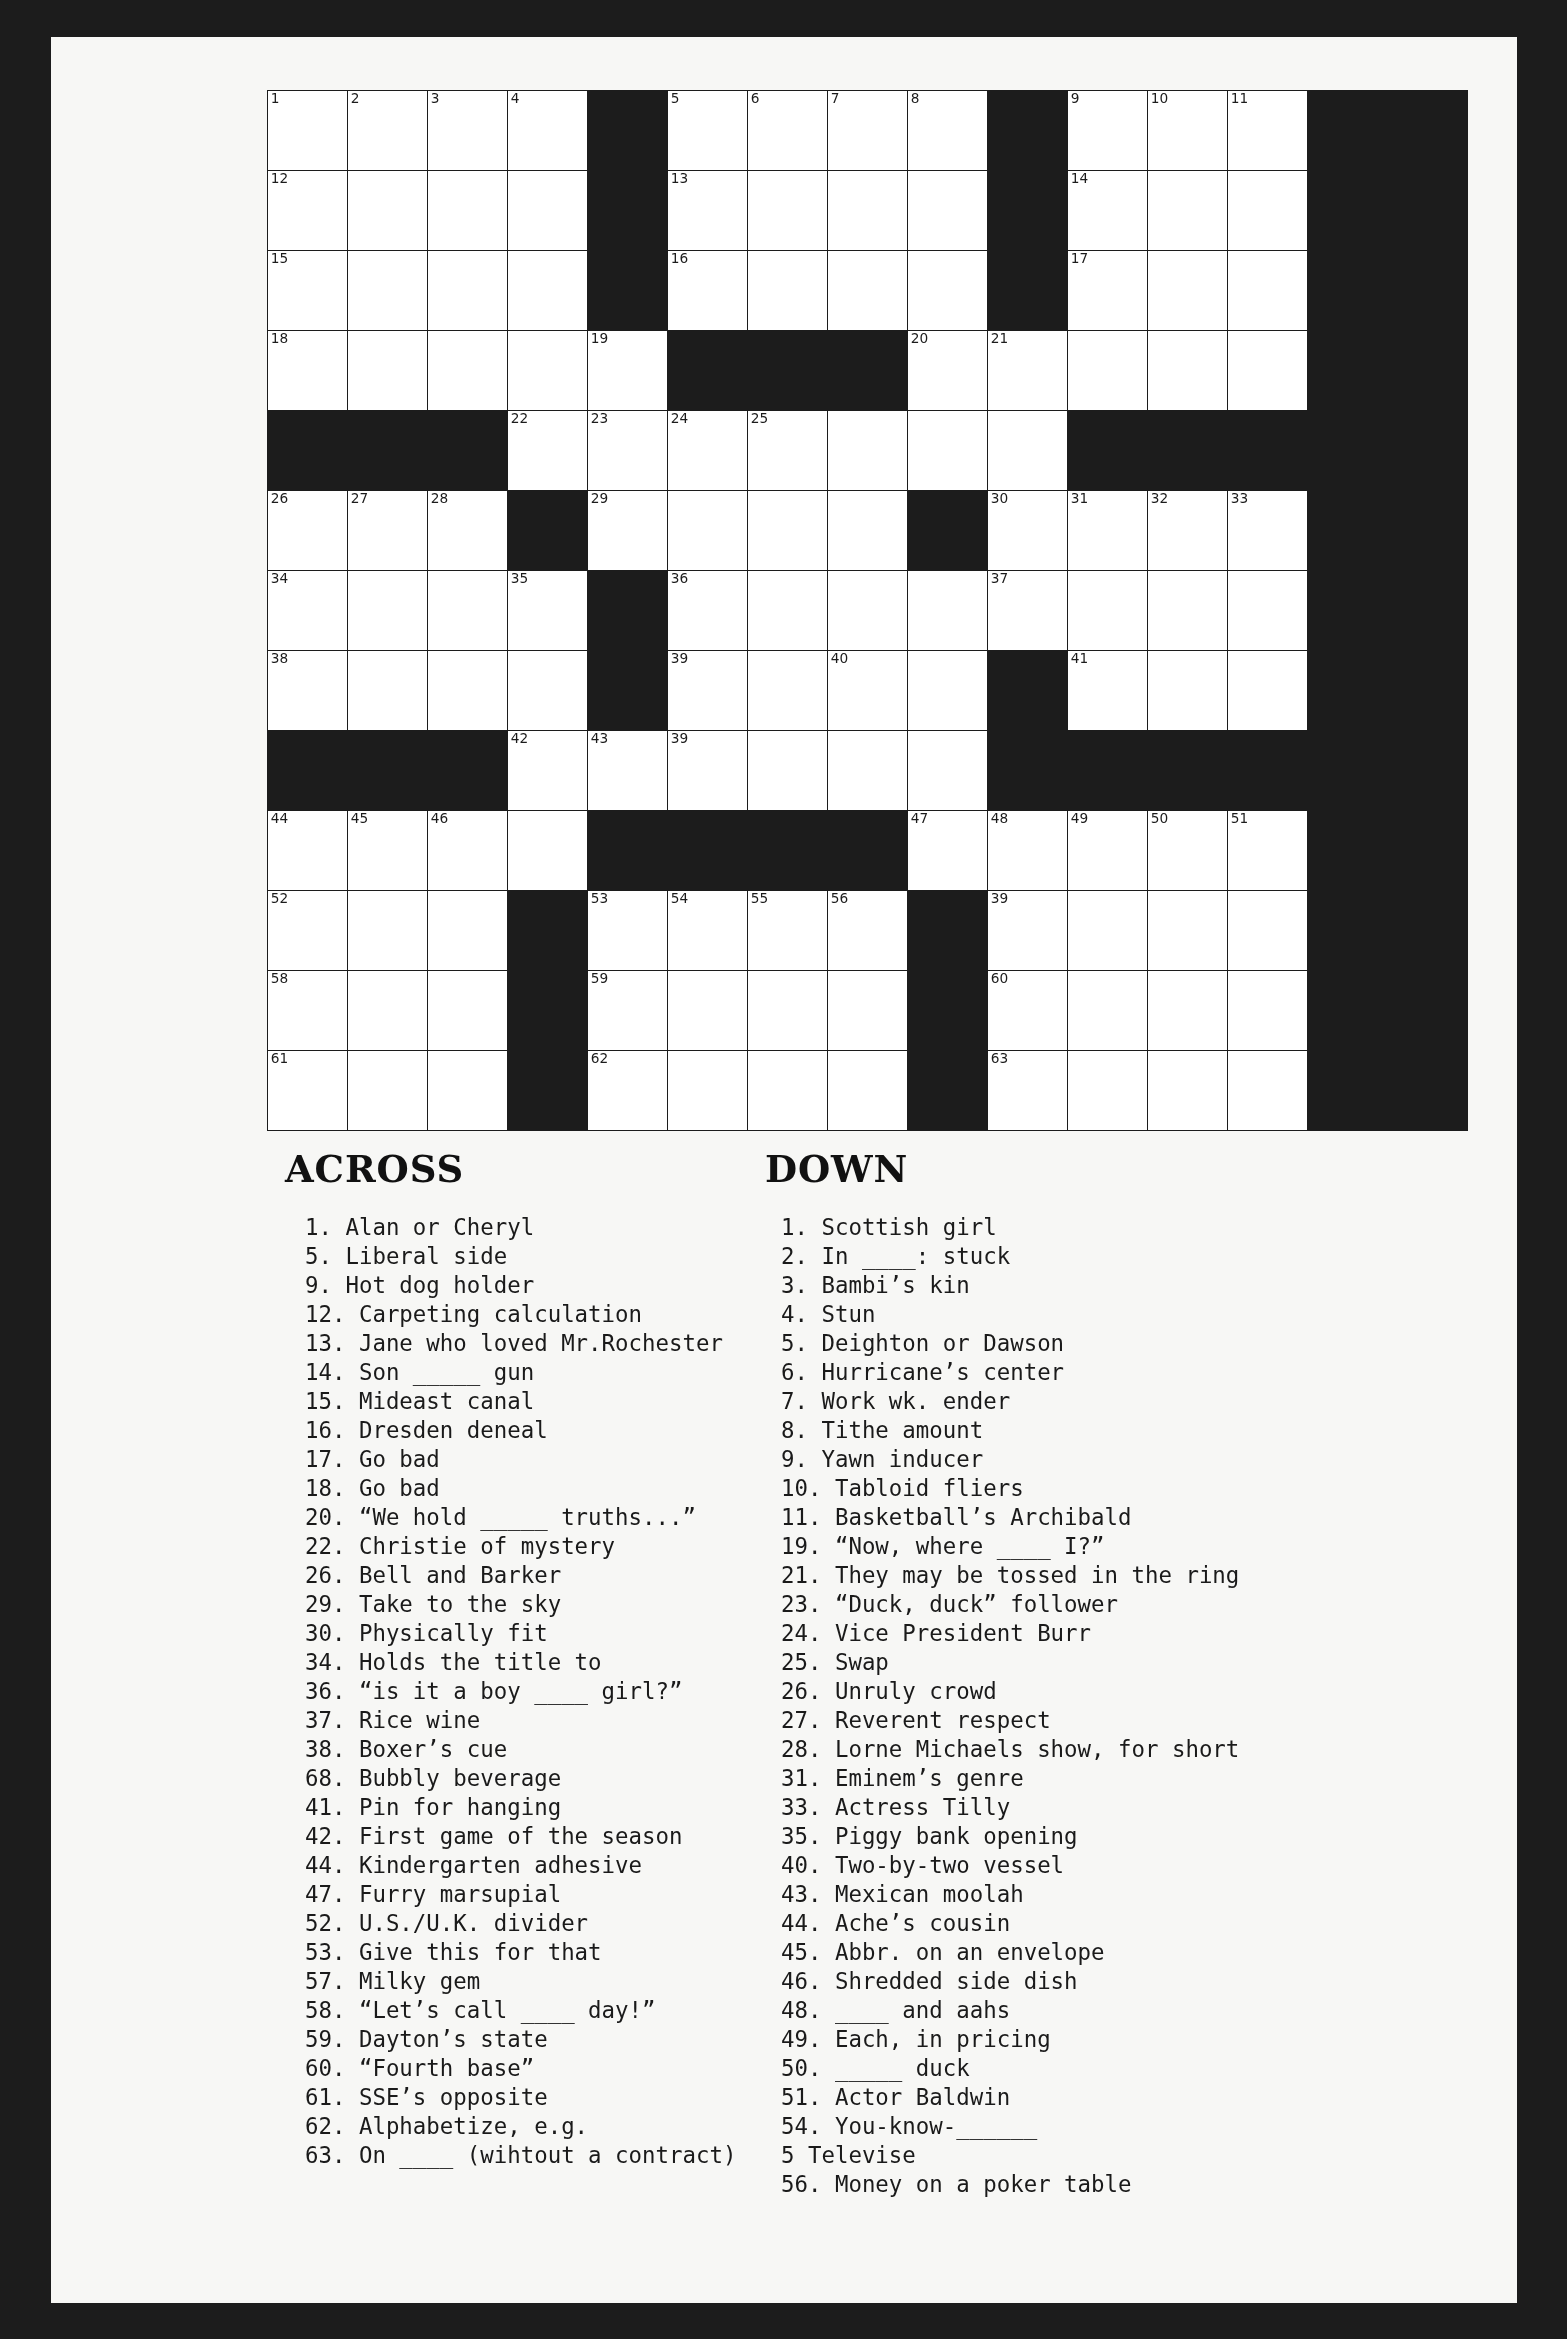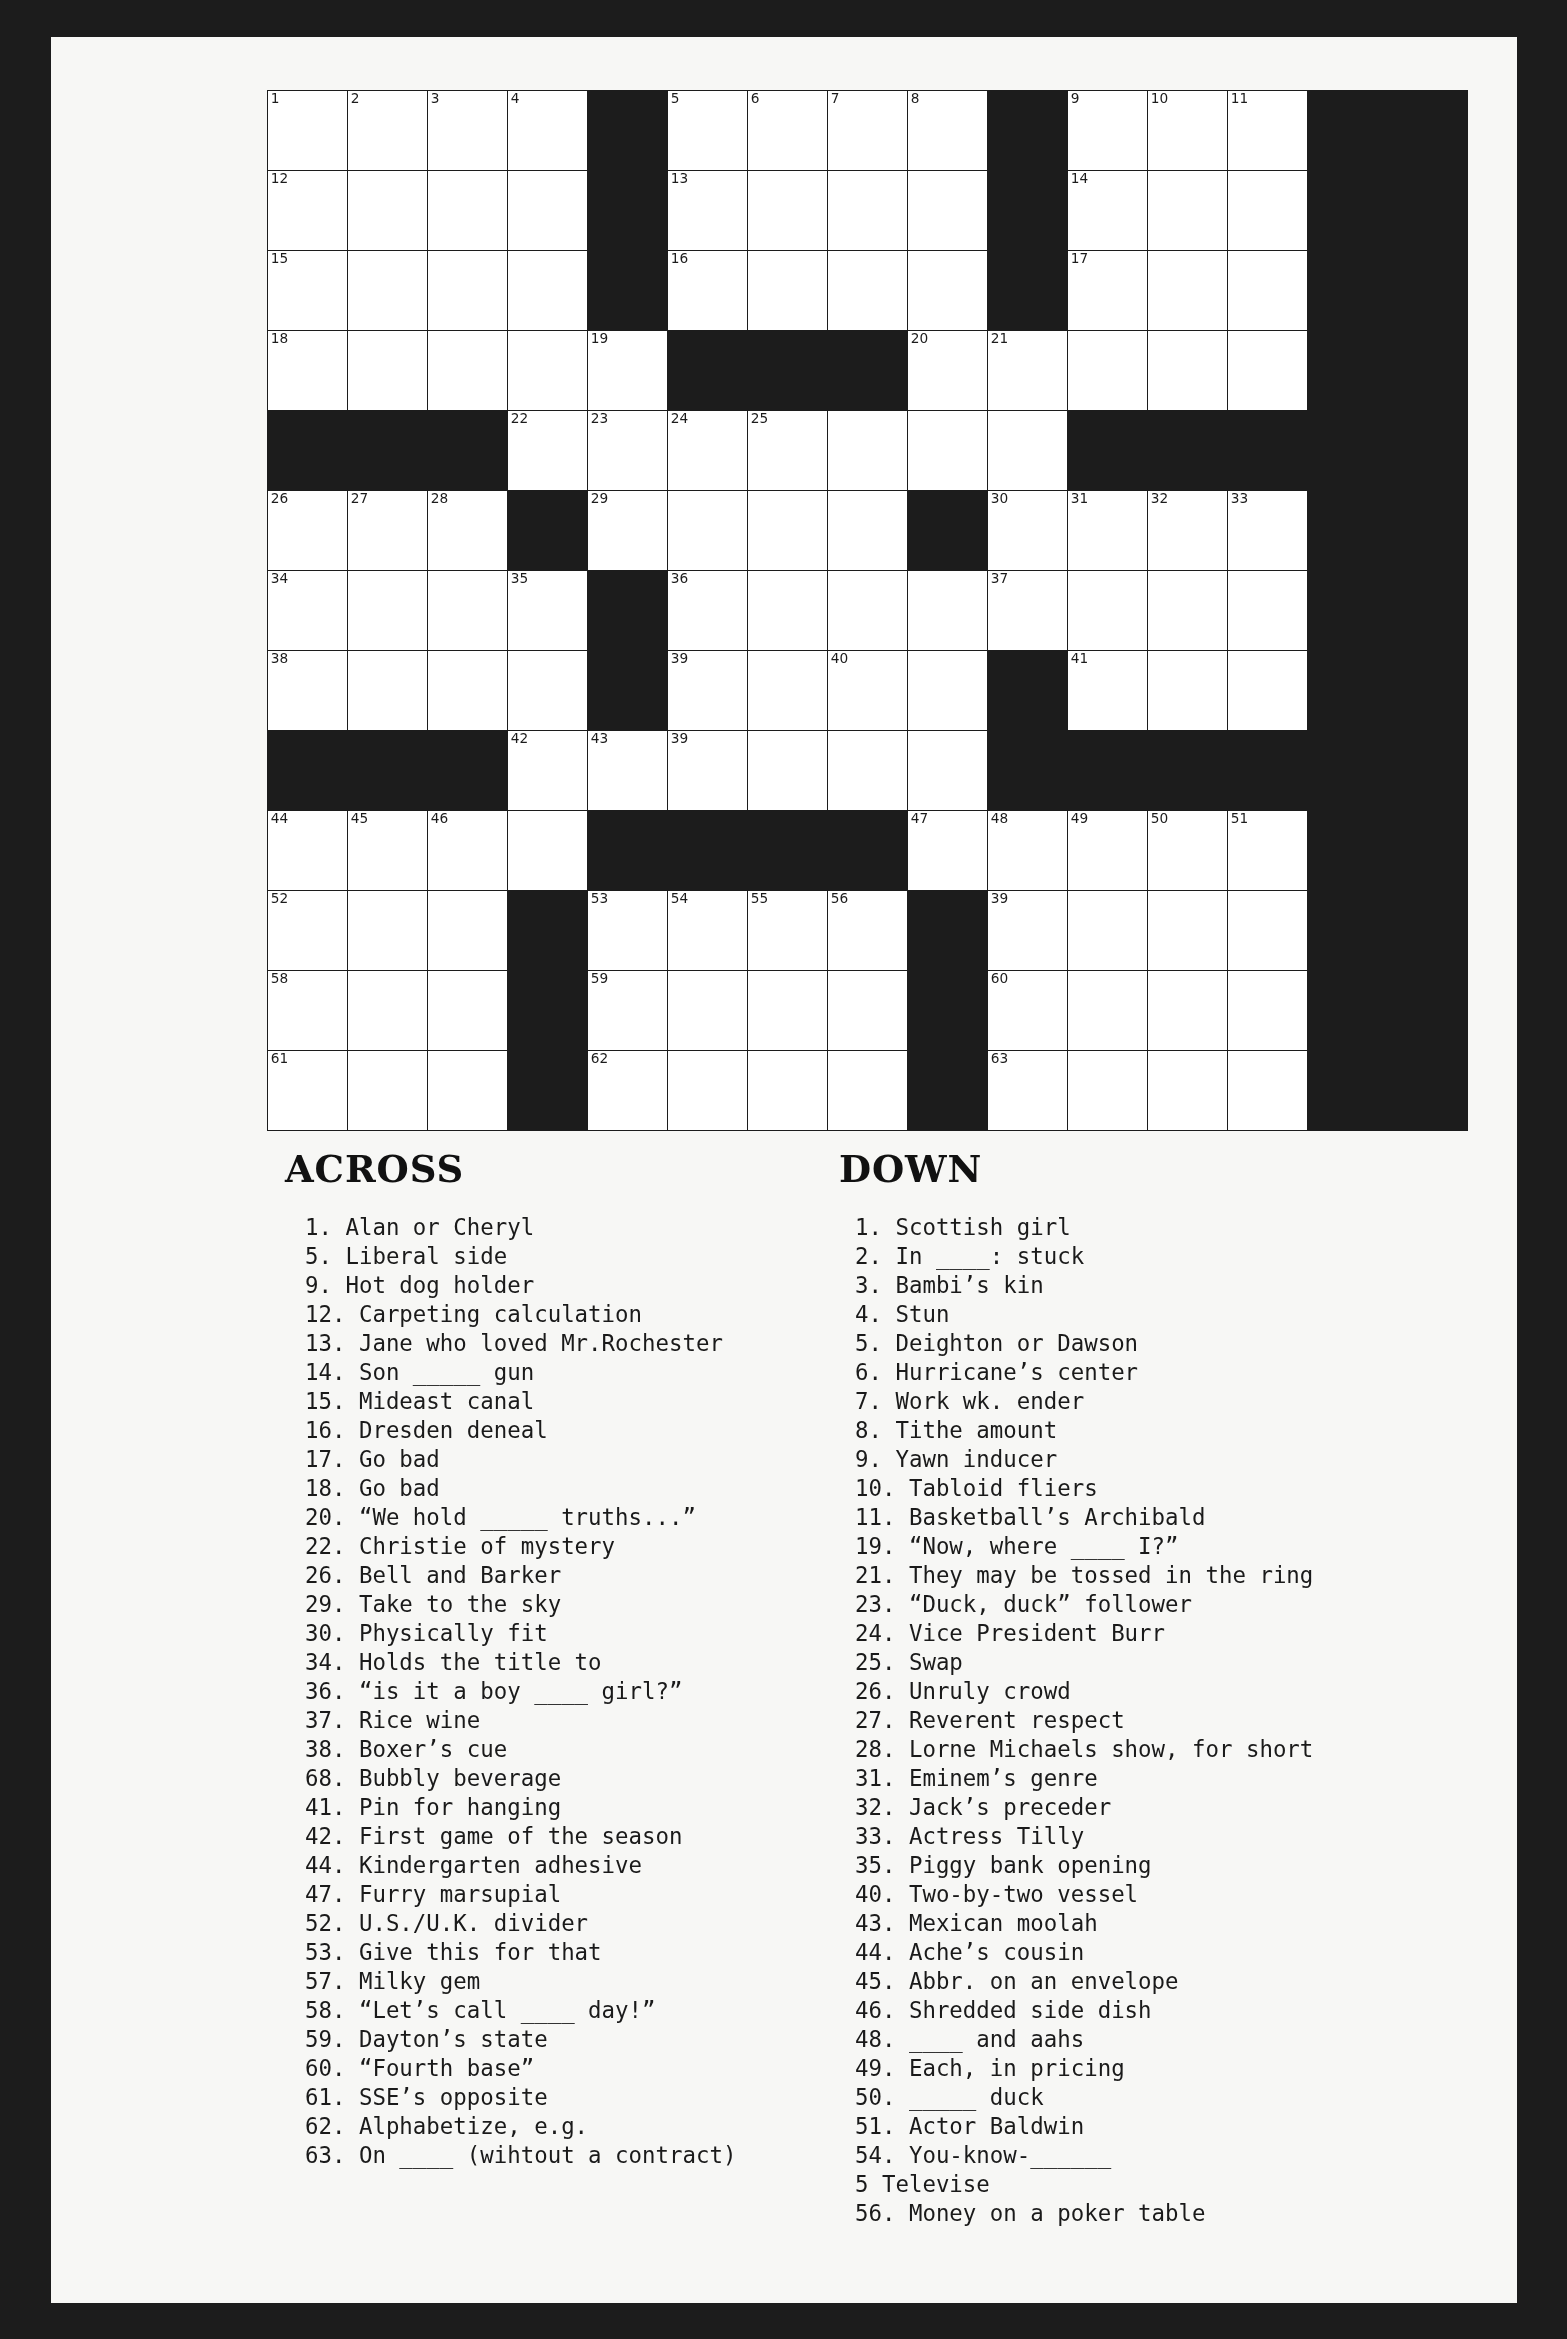--- a/index.html
+++ b/index.html
@@ -59,21 +59,21 @@
     position: absolute;
     left: 0;
     top: 1110px;
     width: 1466px;
   }
   .col {
     position: absolute;
     top: 0;
   }
   #across-col { left: 234px; width: 512px; }
-  #down-col   { left: 766px; width: 548px; }
+  #down-col   { left: 692px; width: 548px; }
   .clue-head {
     font-family: "DejaVu Serif", serif;
     font-weight: bold;
     font-size: 37px;
     letter-spacing: 0.9px;
     color: #111;
     margin: 0 0 22px 0;
   }
   #down-col .clue-head { margin-left: 22px; }
   ul.clue-list {
@@ -509,21 +509,20 @@
           <li>11. Basketball’s Archibald</li>
           <li>19. “Now, where ____ I?”</li>
           <li>21. They may be tossed in the ring</li>
           <li>23. “Duck, duck” follower</li>
           <li>24. Vice President Burr</li>
           <li>25. Swap</li>
           <li>26. Unruly crowd</li>
           <li>27. Reverent respect</li>
           <li>28. Lorne Michaels show, for short</li>
           <li>31. Eminem’s genre</li>
-          <li>32. Jack’s preceder</li>
           <li>33. Actress Tilly</li>
           <li>35. Piggy bank opening</li>
           <li>40. Two-by-two vessel</li>
           <li>43. Mexican moolah</li>
           <li>44. Ache’s cousin</li>
           <li>45. Abbr. on an envelope</li>
           <li>46. Shredded side dish</li>
           <li>48. ____ and aahs</li>
           <li>49. Each, in pricing</li>
           <li>50. _____ duck</li>

